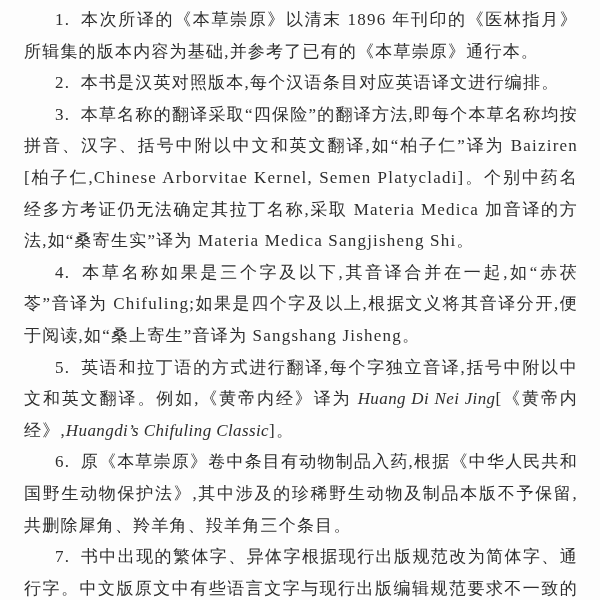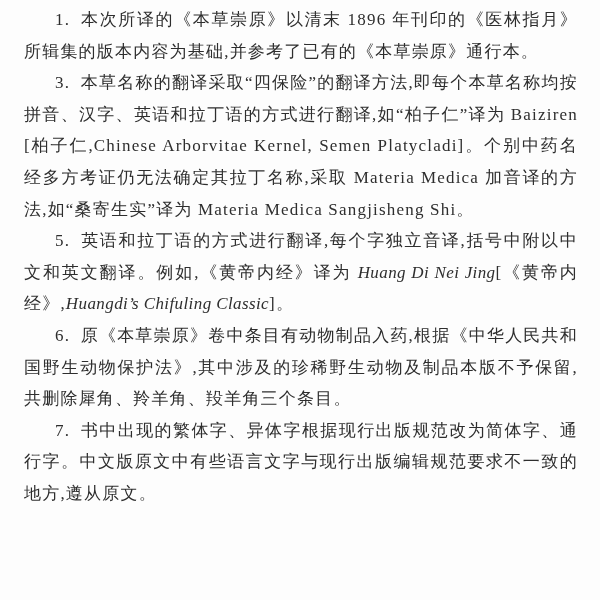--- a/index.html
+++ b/index.html
@@ -38,18 +38,20 @@
     font-style: italic;
     letter-spacing: 0.4px;
   }
 </style>
 </head>
 <body>
 
 <main class="page" style="background: rgb(253, 253, 253); color: rgb(46, 46, 46);">
   <section class="paragraph-list" id="paragraph-list">
       <p class="para"><span class="para-number">1.</span><span class="seg-normal">本次所译的《本草崇原》以清末 1896 年刊印的《医林指月》所辑集的版本内容为基础,并参考了已有的《本草崇原》通行本。</span></p>
-      <p class="para"><span class="para-number">3.</span><span class="seg-normal">本草名称的翻译采取“四保险”的翻译方法,即每个本草名称均按拼音、汉字、英语和拉丁语的方式进行翻译,如“柏子仁”译为 Baiziren [柏子仁,Chinese Arborvitae Kernel, Semen Platycladi]。个别中药名经多方考证仍无法确定其拉丁名称,采取 Materia Medica 加音译的方法,如“桑寄生实”译为 Materia Medica Sangjisheng Shi。</span></p>
+      <p class="para"><span class="para-number">2.</span><span class="seg-normal">本书是汉英对照版本,每个汉语条目对应英语译文进行编排。</span></p>
+      <p class="para"><span class="para-number">3.</span><span class="seg-normal">本草名称的翻译采取“四保险”的翻译方法,即每个本草名称均按拼音、汉字、括号中附以中文和英文翻译,如“柏子仁”译为 Baiziren [柏子仁,Chinese Arborvitae Kernel, Semen Platycladi]。个别中药名经多方考证仍无法确定其拉丁名称,采取 Materia Medica 加音译的方法,如“桑寄生实”译为 Materia Medica Sangjisheng Shi。</span></p>
+      <p class="para"><span class="para-number">4.</span><span class="seg-normal">本草名称如果是三个字及以下,其音译合并在一起,如“赤茯苓”音译为 Chifuling;如果是四个字及以上,根据文义将其音译分开,便于阅读,如“桑上寄生”音译为 Sangshang Jisheng。</span></p>
       <p class="para"><span class="para-number">5.</span><span class="seg-normal">英语和拉丁语的方式进行翻译,每个字独立音译,括号中附以中文和英文翻译。例如,《黄帝内经》译为 </span><span class="seg-italic">Huang Di Nei Jing</span><span class="seg-normal">[《黄帝内经》,</span><span class="seg-italic">Huangdi’s Chifuling Classic</span><span class="seg-normal">]。</span></p>
       <p class="para"><span class="para-number">6.</span><span class="seg-normal">原《本草崇原》卷中条目有动物制品入药,根据《中华人民共和国野生动物保护法》,其中涉及的珍稀野生动物及制品本版不予保留,共删除犀角、羚羊角、羖羊角三个条目。</span></p>
       <p class="para"><span class="para-number">7.</span><span class="seg-normal">书中出现的繁体字、异体字根据现行出版规范改为简体字、通行字。中文版原文中有些语言文字与现行出版编辑规范要求不一致的地方,遵从原文。</span></p>
     </section>
 </main>
 
 </body></html>

